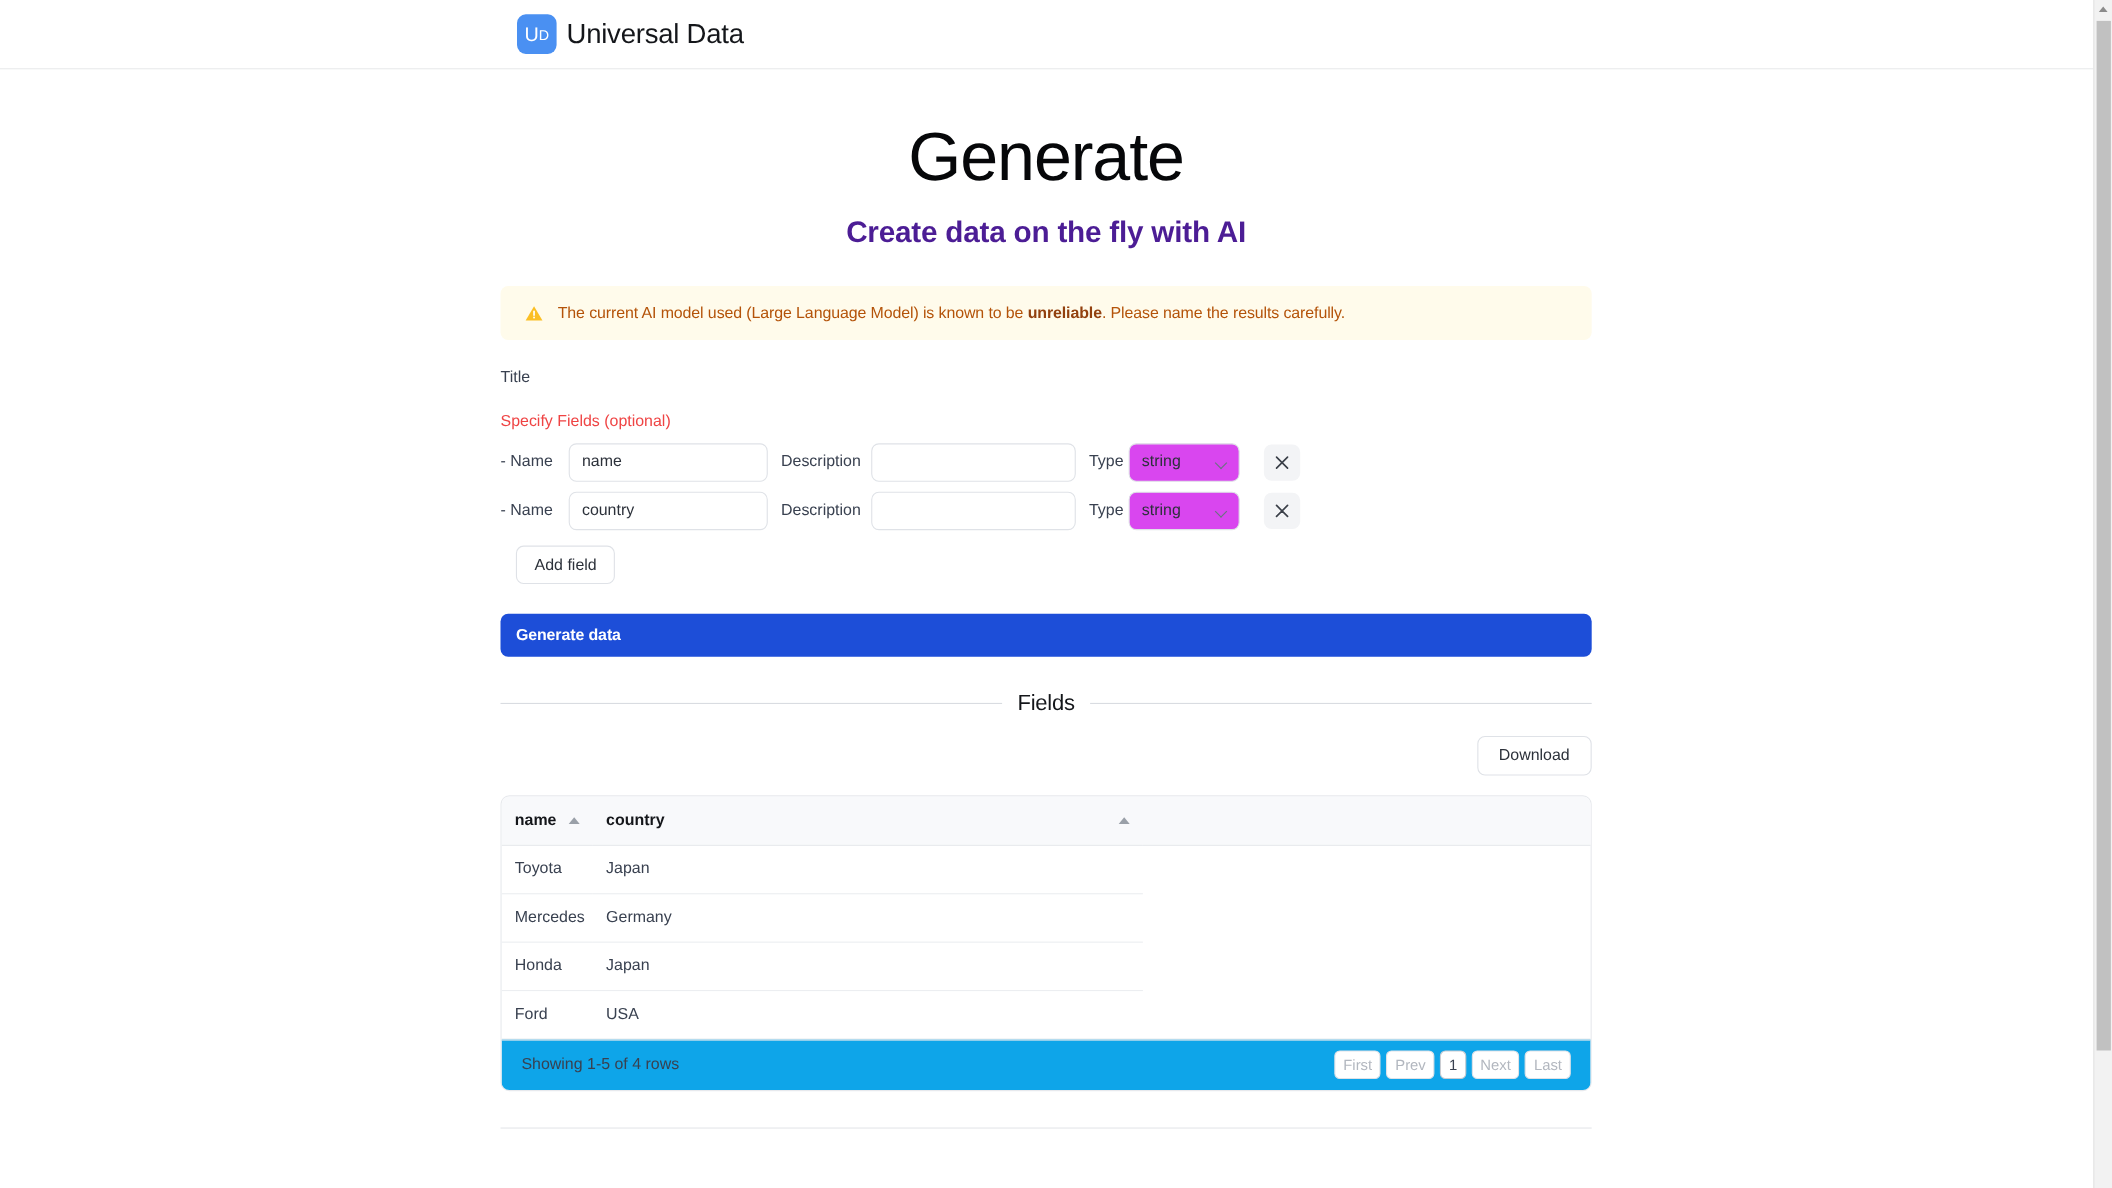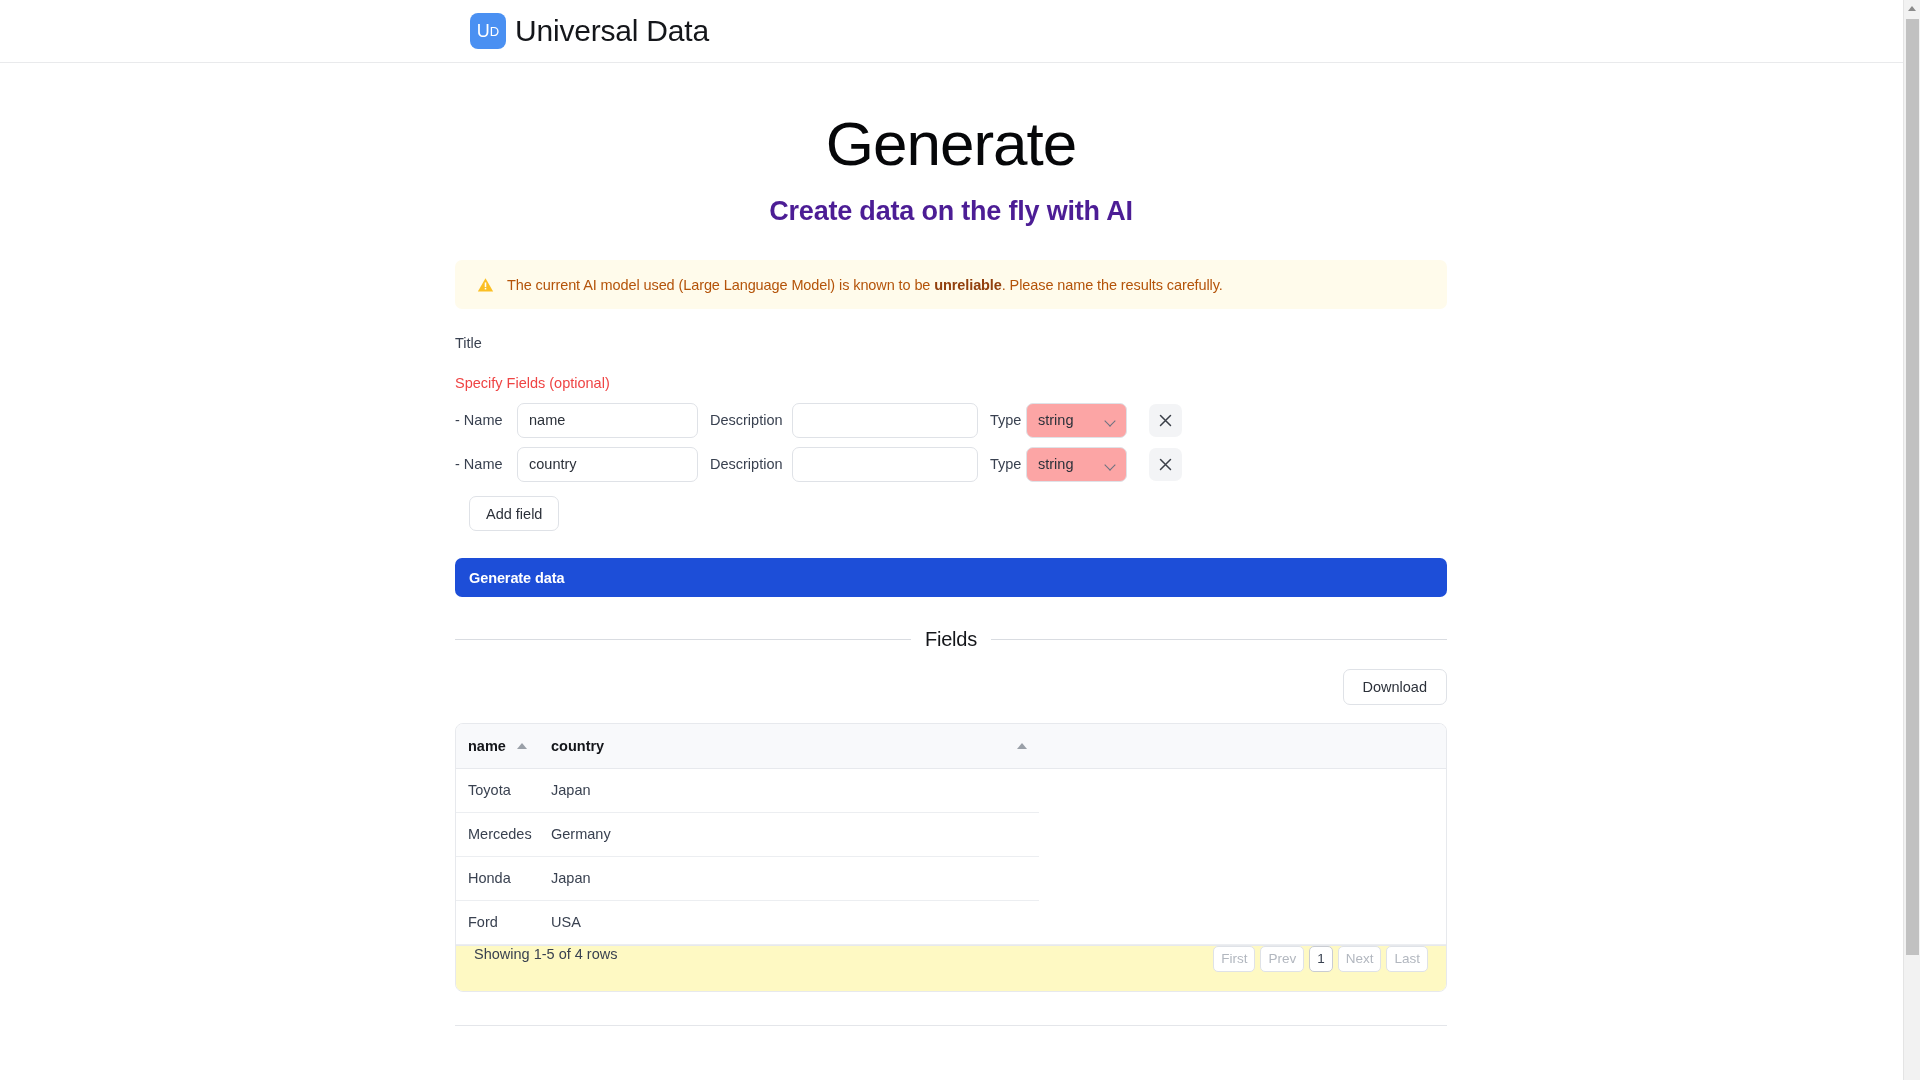--- a/index.html
+++ b/index.html
@@ -75,21 +75,21 @@
     display: flex;
     align-items: center;
     justify-content: center;
     font-size: 17px;
     letter-spacing: 0px;
     line-height: 1;
   }
   .brand-logo .u { font-size: 18px; }
   .brand-logo .d { font-size: 13px; }
   .brand-name {
-    font-size: 30px;
+    font-size: 25px;
     color: #14161a;
     letter-spacing: -0.2px;
   }
 
   
   .page {
     width: 1920px;
     padding-top: 46px;
   }
   .centerwrap {
@@ -222,21 +222,21 @@
   .select-wrap {
     position: relative;
     width: 101px;
     height: 35px;
   }
   .select-box {
     width: 101px;
     height: 35px;
     border: 1px solid #dfe2e7;
     border-radius: 7px;
-    background: #fca5a5;
+    background: #d946ef;
     font-family: "Liberation Sans", sans-serif;
     font-size: 14.5px;
     color: #2c313a;
     padding: 0 11px;
     display: flex;
     align-items: center;
   }
   .chev {
     position: absolute;
     right: 13px;
@@ -379,24 +379,24 @@
   }
   table.data-table tbody td.col-spacer-cell {
     border-bottom: none;
   }
   table.data-table tbody tr:last-child td {
     border-bottom: 1px solid #eceef1;
   }
 
   .table-footer {
     height: 46px;
-    background: #fef9c3;
+    background: #0ea5e9;
     border-top: 1px solid #e7e9ed;
     display: flex;
-    align-items: flex-start;
+    align-items: center;
     justify-content: space-between;
     padding: 0 18px;
   }
   .showing-text {
     font-size: 14.5px;
     color: #394150;
   }
   .pager {
     display: flex;
     gap: 5px;

